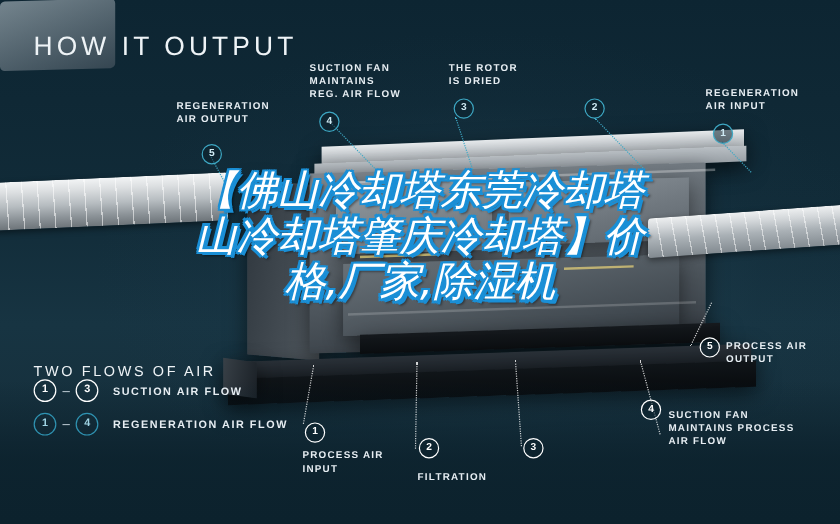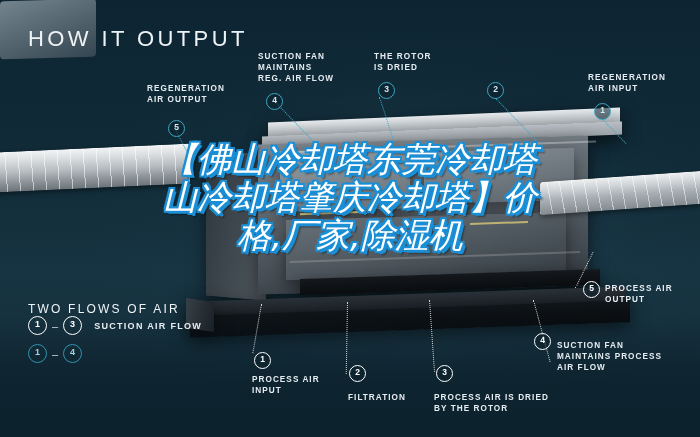--- a/index.html
+++ b/index.html
@@ -225,22 +225,20 @@
   <div class="leader" style="left:575px;top:288px;width:40px;transform:rotate(-64deg);"></div>
 
   <div class="num" style="left:254px;top:352px;">1</div>
   <div class="callout" style="left:252px;top:374px;">PROCESS AIR
 INPUT</div>
 
   <div class="num" style="left:349px;top:365px;">2</div>
   <div class="callout" style="left:348px;top:392px;">FILTRATION</div>
 
   <div class="num" style="left:436px;top:365px;">3</div>
-  <div class="callout" style="left:434px;top:392px;">PROCESS AIR IS DRIED
-BY THE ROTOR</div>
 
   <div class="num" style="left:534px;top:333px;">4</div>
   <div class="callout" style="left:557px;top:340px;">SUCTION FAN
 MAINTAINS PROCESS
 AIR FLOW</div>
 
   <div class="num" style="left:583px;top:281px;">5</div>
   <div class="callout" style="left:605px;top:283px;">PROCESS AIR
 OUTPUT</div>
 
@@ -251,20 +249,21 @@
       <div class="lg-num">1</div>
       <div class="lg-dash">–</div>
       <div class="lg-num">3</div>
       <div class="lg-label">SUCTION AIR FLOW</div>
     </div>
 
     <div class="legend-row">
       <div class="lg-num teal">1</div>
       <div class="lg-dash">–</div>
       <div class="lg-num teal">4</div>
+      <div class="lg-label">REGENERATION AIR FLOW</div>
     </div>
   </div>
 
   <div id="overlay">
     <div>【佛山冷却塔东莞冷却塔</div>
     <div>山冷却塔肇庆冷却塔】价</div>
     <div>格,厂家,除湿机</div>
   </div>
 
 </div>

